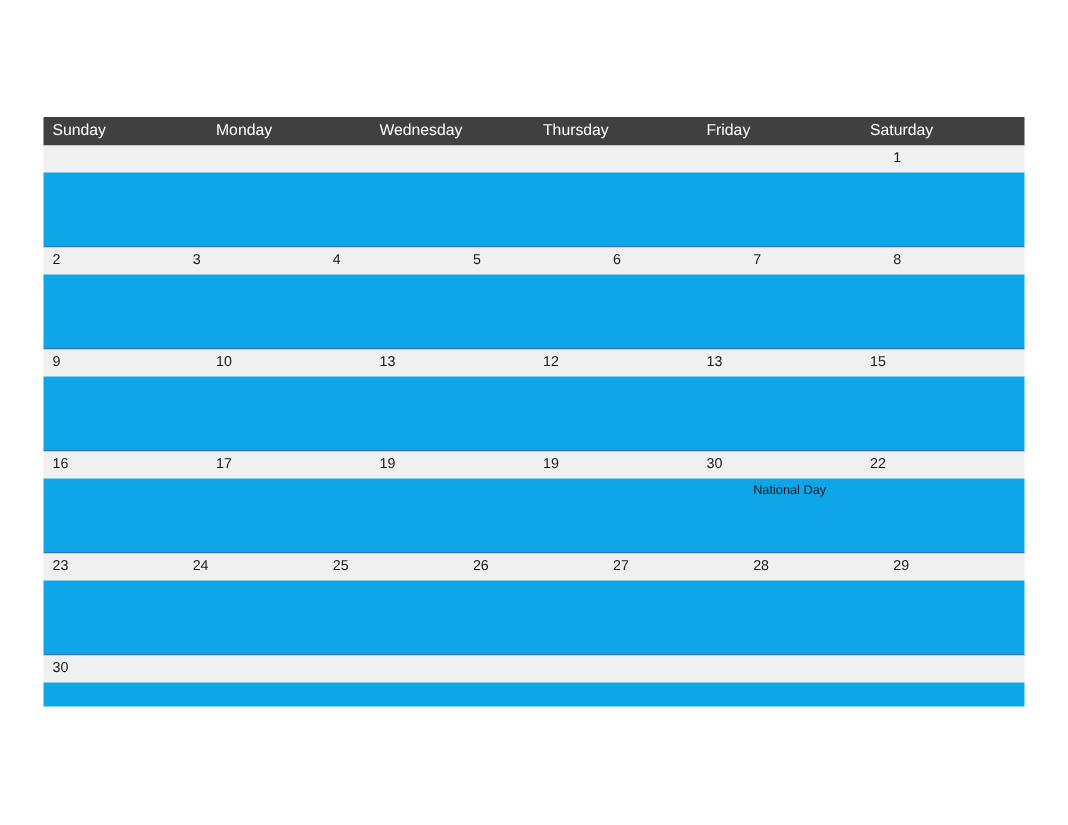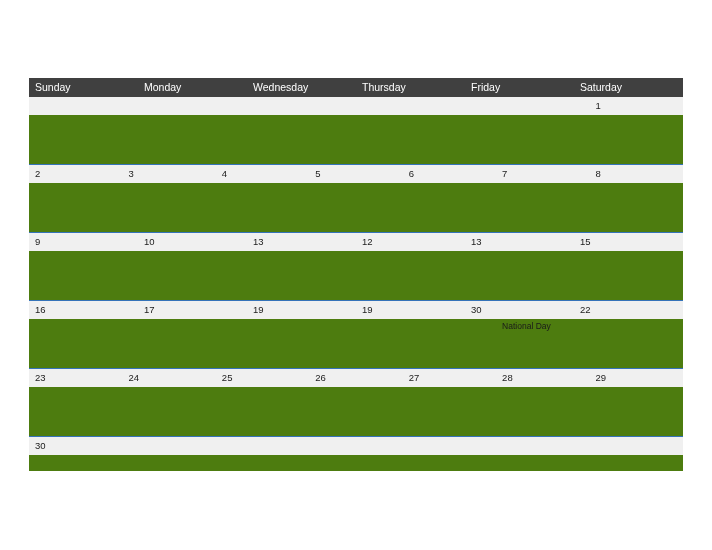--- a/index.html
+++ b/index.html
@@ -147,21 +147,21 @@
     padding-left: 6px;
     box-sizing: border-box;
     white-space: nowrap;
     overflow: hidden;
     font-family: "Liberation Sans", sans-serif;
   }
 
   .event-strip {
     display: flex;
     width: 100%;
-    background: #4d7c0f;
+    background: #0ea5e9;
     height: 49px;
   }
   .event-strip.short {
     height: 16px;
   }
   .event-cell {
     flex: 1 1 0;
     padding-left: 6px;
     padding-top: 1px;
     box-sizing: border-box;

